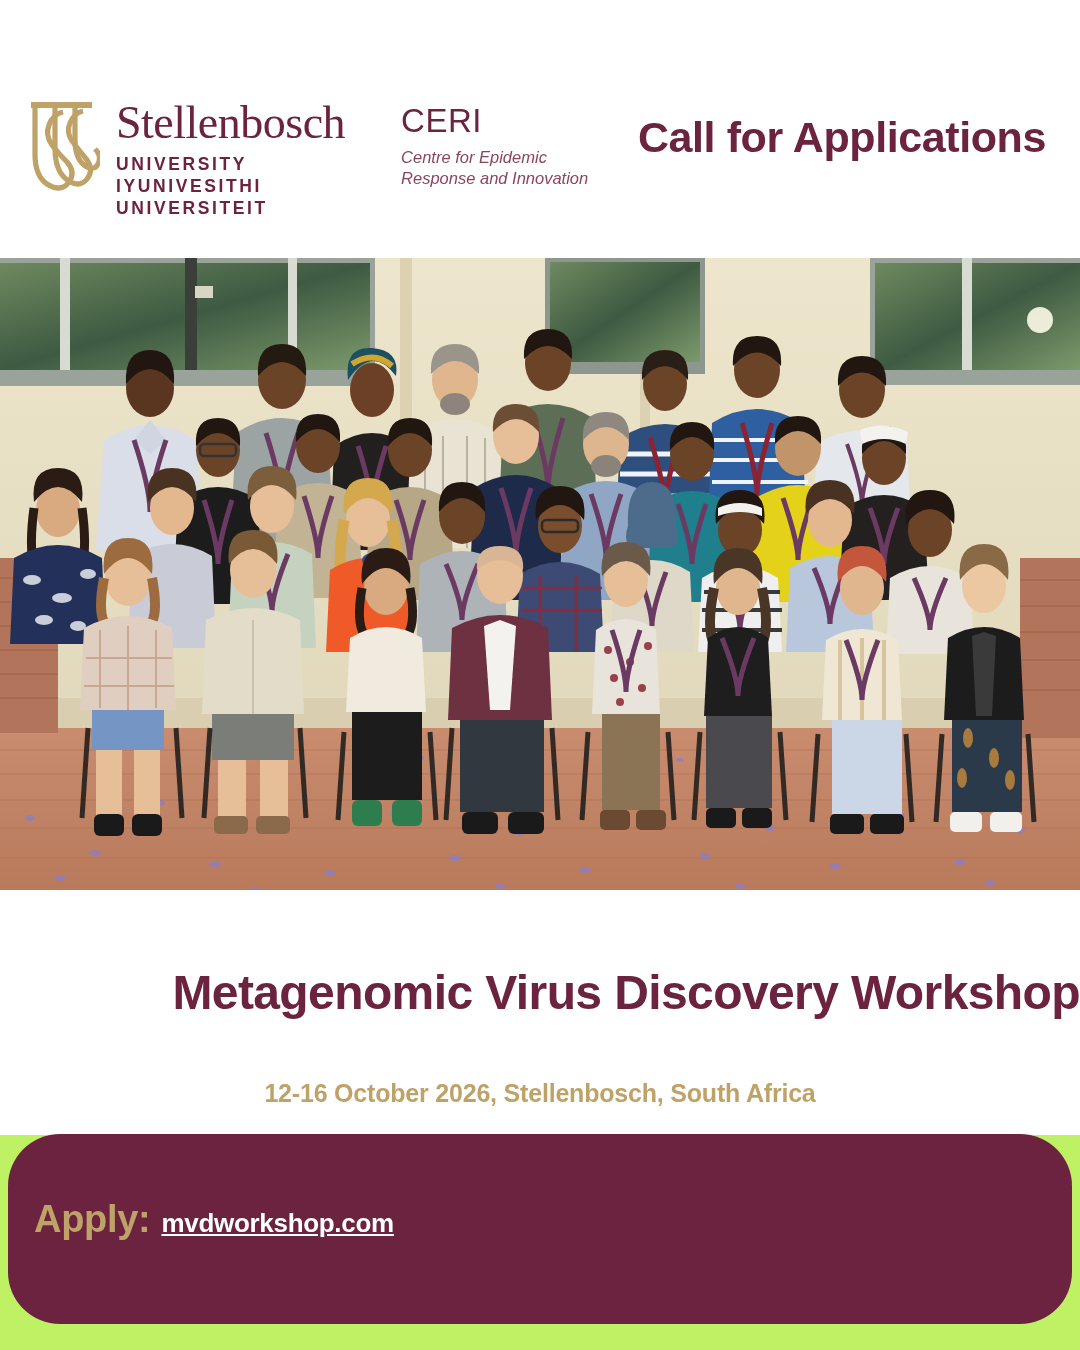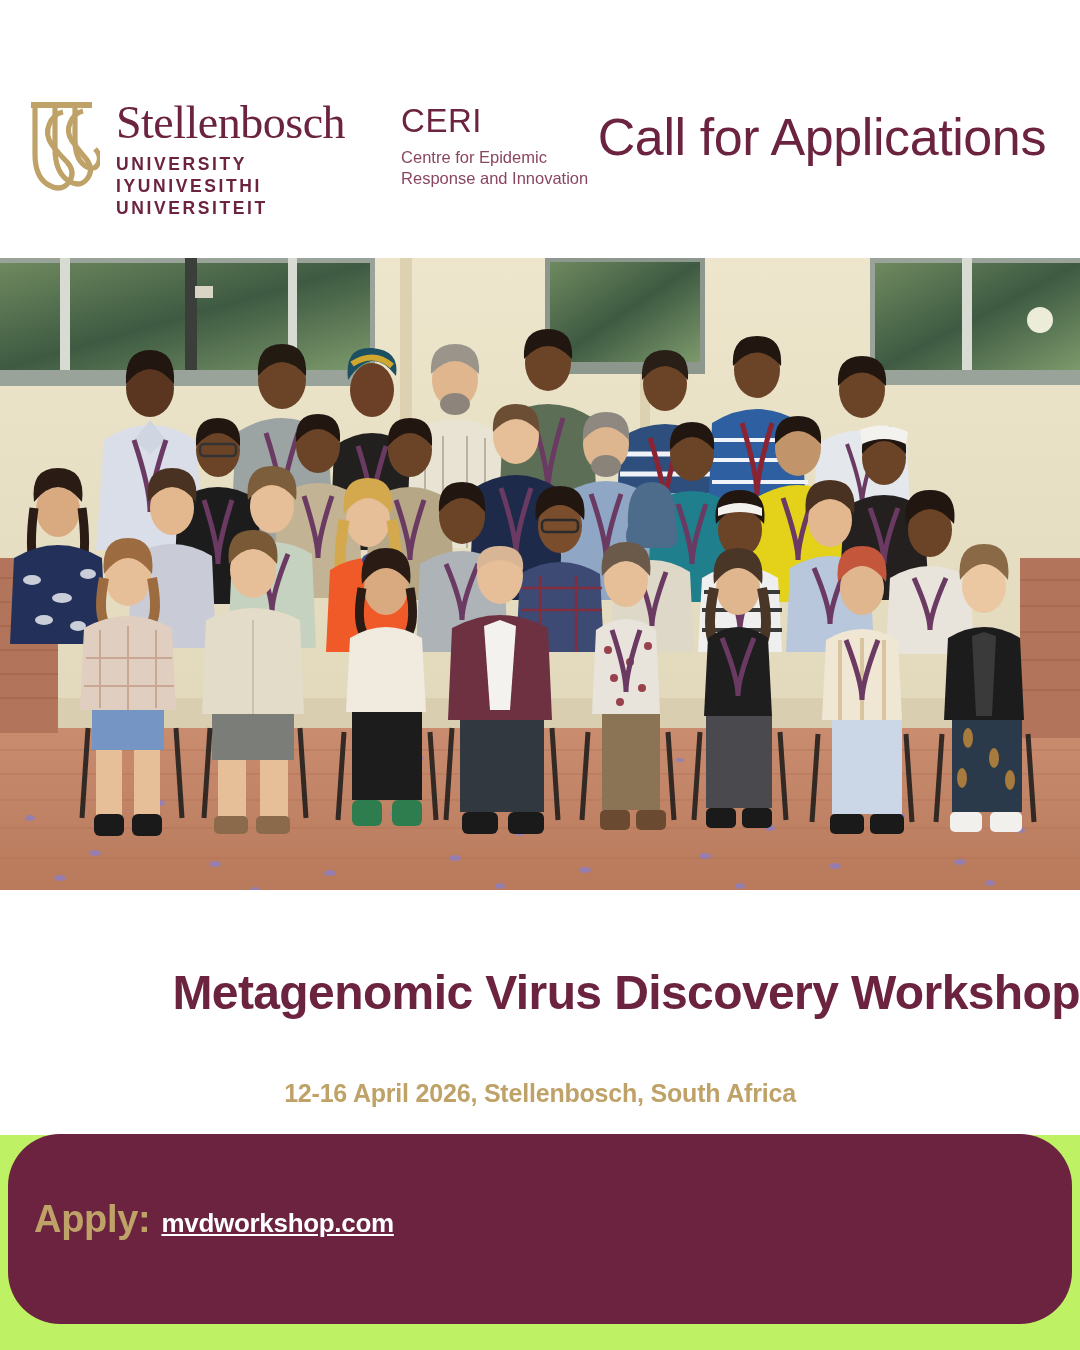--- a/index.html
+++ b/index.html
@@ -27,26 +27,26 @@
     margin-top:7px;
     font-size:17.5px;line-height:22px;color:#6B2340;font-weight:bold;
     letter-spacing:2.6px;
   }
 
   .ceri-block{margin-left:56px;padding-top:8px;}
   .ceri-name{
     font-size:33px;line-height:34px;color:#6B2340;font-weight:normal;letter-spacing:0.5px;
   }
   .ceri-sub{
-    margin-top:9px;font-size:16.5px;line-height:21px;color:#8A4560;font-weight:400;
+    margin-top:9px;font-size:16.5px;line-height:21px;color:#8A4560;font-weight:400;font-style:italic;
   }
 
   .cfa{
     position:absolute;right:34px;top:111px;
-    font-size:52px;line-height:52px;font-weight:normal;color:#6B2340;
+    font-size:43px;line-height:52px;font-weight:bold;color:#6B2340;
     letter-spacing:-0.4px;
   }
 
   
   .photo{
     position:absolute;left:0;top:258px;width:1080px;height:632px;overflow:hidden;
     background:#E8E0C8;
   }
   .photo svg{display:block;width:1080px;height:632px;}
 
@@ -551,21 +551,21 @@
         <line x1="818" y1="476" x2="812" y2="564"></line>
           <line x1="906" y1="476" x2="912" y2="564"></line>
         <line x1="942" y1="476" x2="936" y2="564"></line>
           <line x1="1028" y1="476" x2="1034" y2="564"></line>
       </g>
     </svg>
   </div>
 
   <div class="titlewrap">
     <div class="wtitle">Metagenomic Virus Discovery Workshop</div>
-    <div class="wsub">12-16 April 2026, Stellenbosch, South Africa</div>
+    <div class="wsub">12-16 October 2026, Stellenbosch, South Africa</div>
   </div>
 
   <div class="banner">
     <div class="banner-inner">
       <div class="apply-grp">
         <span class="lbl">Apply:</span>
         <span class="val">mvdworkshop.com</span>
       </div>
     </div>
   </div>

